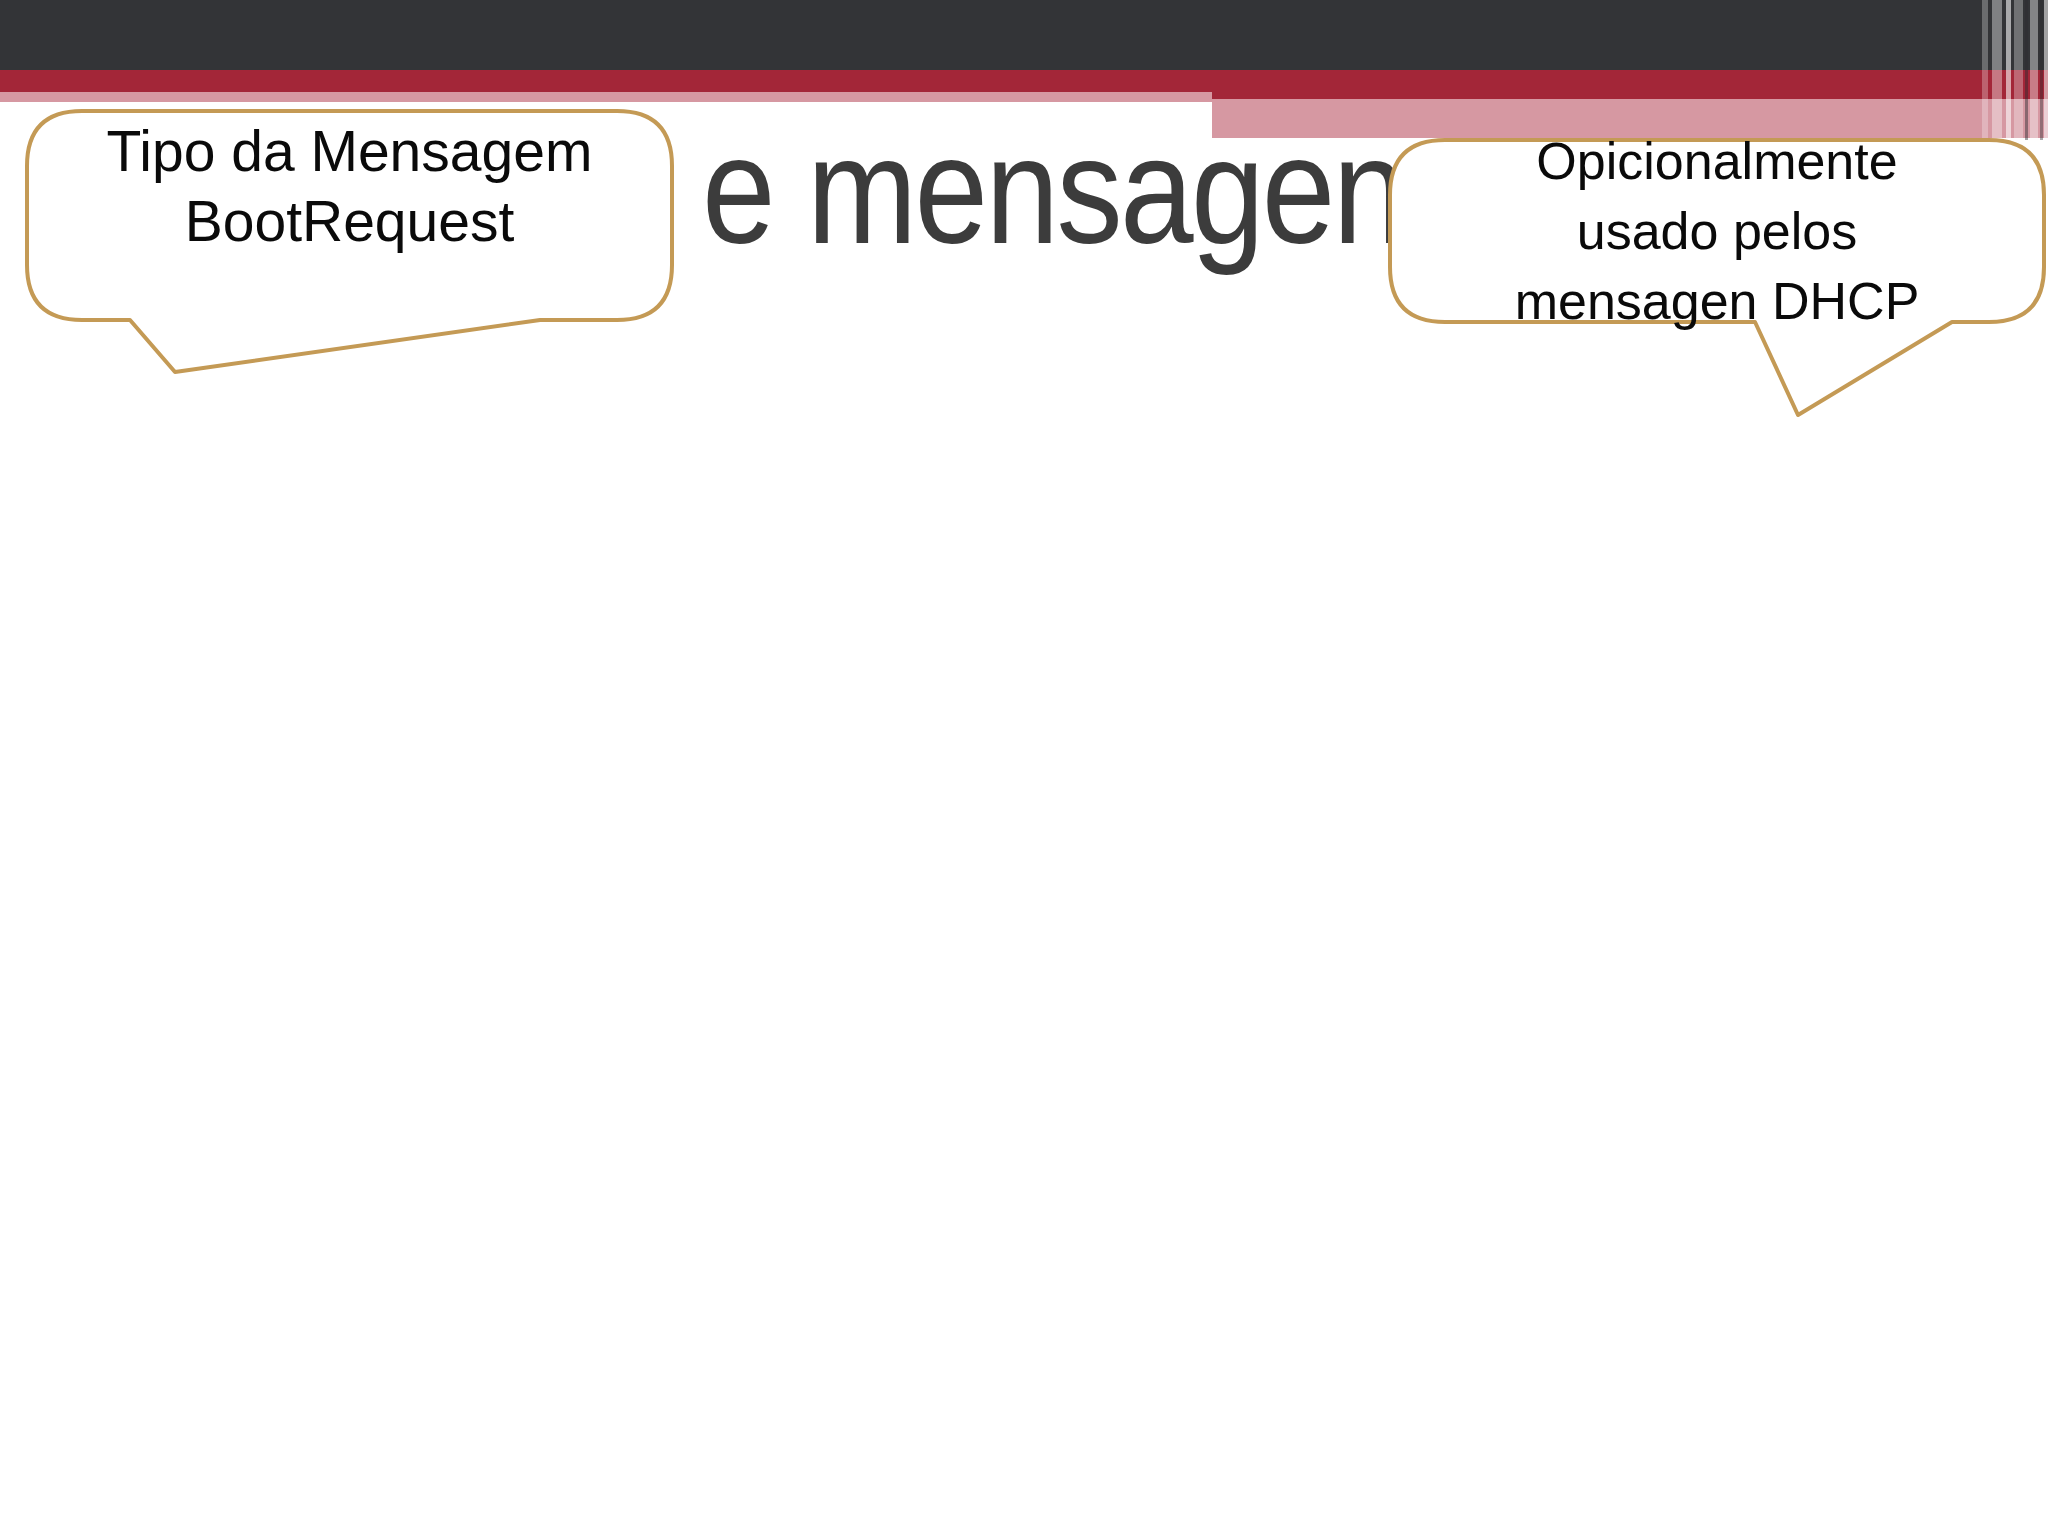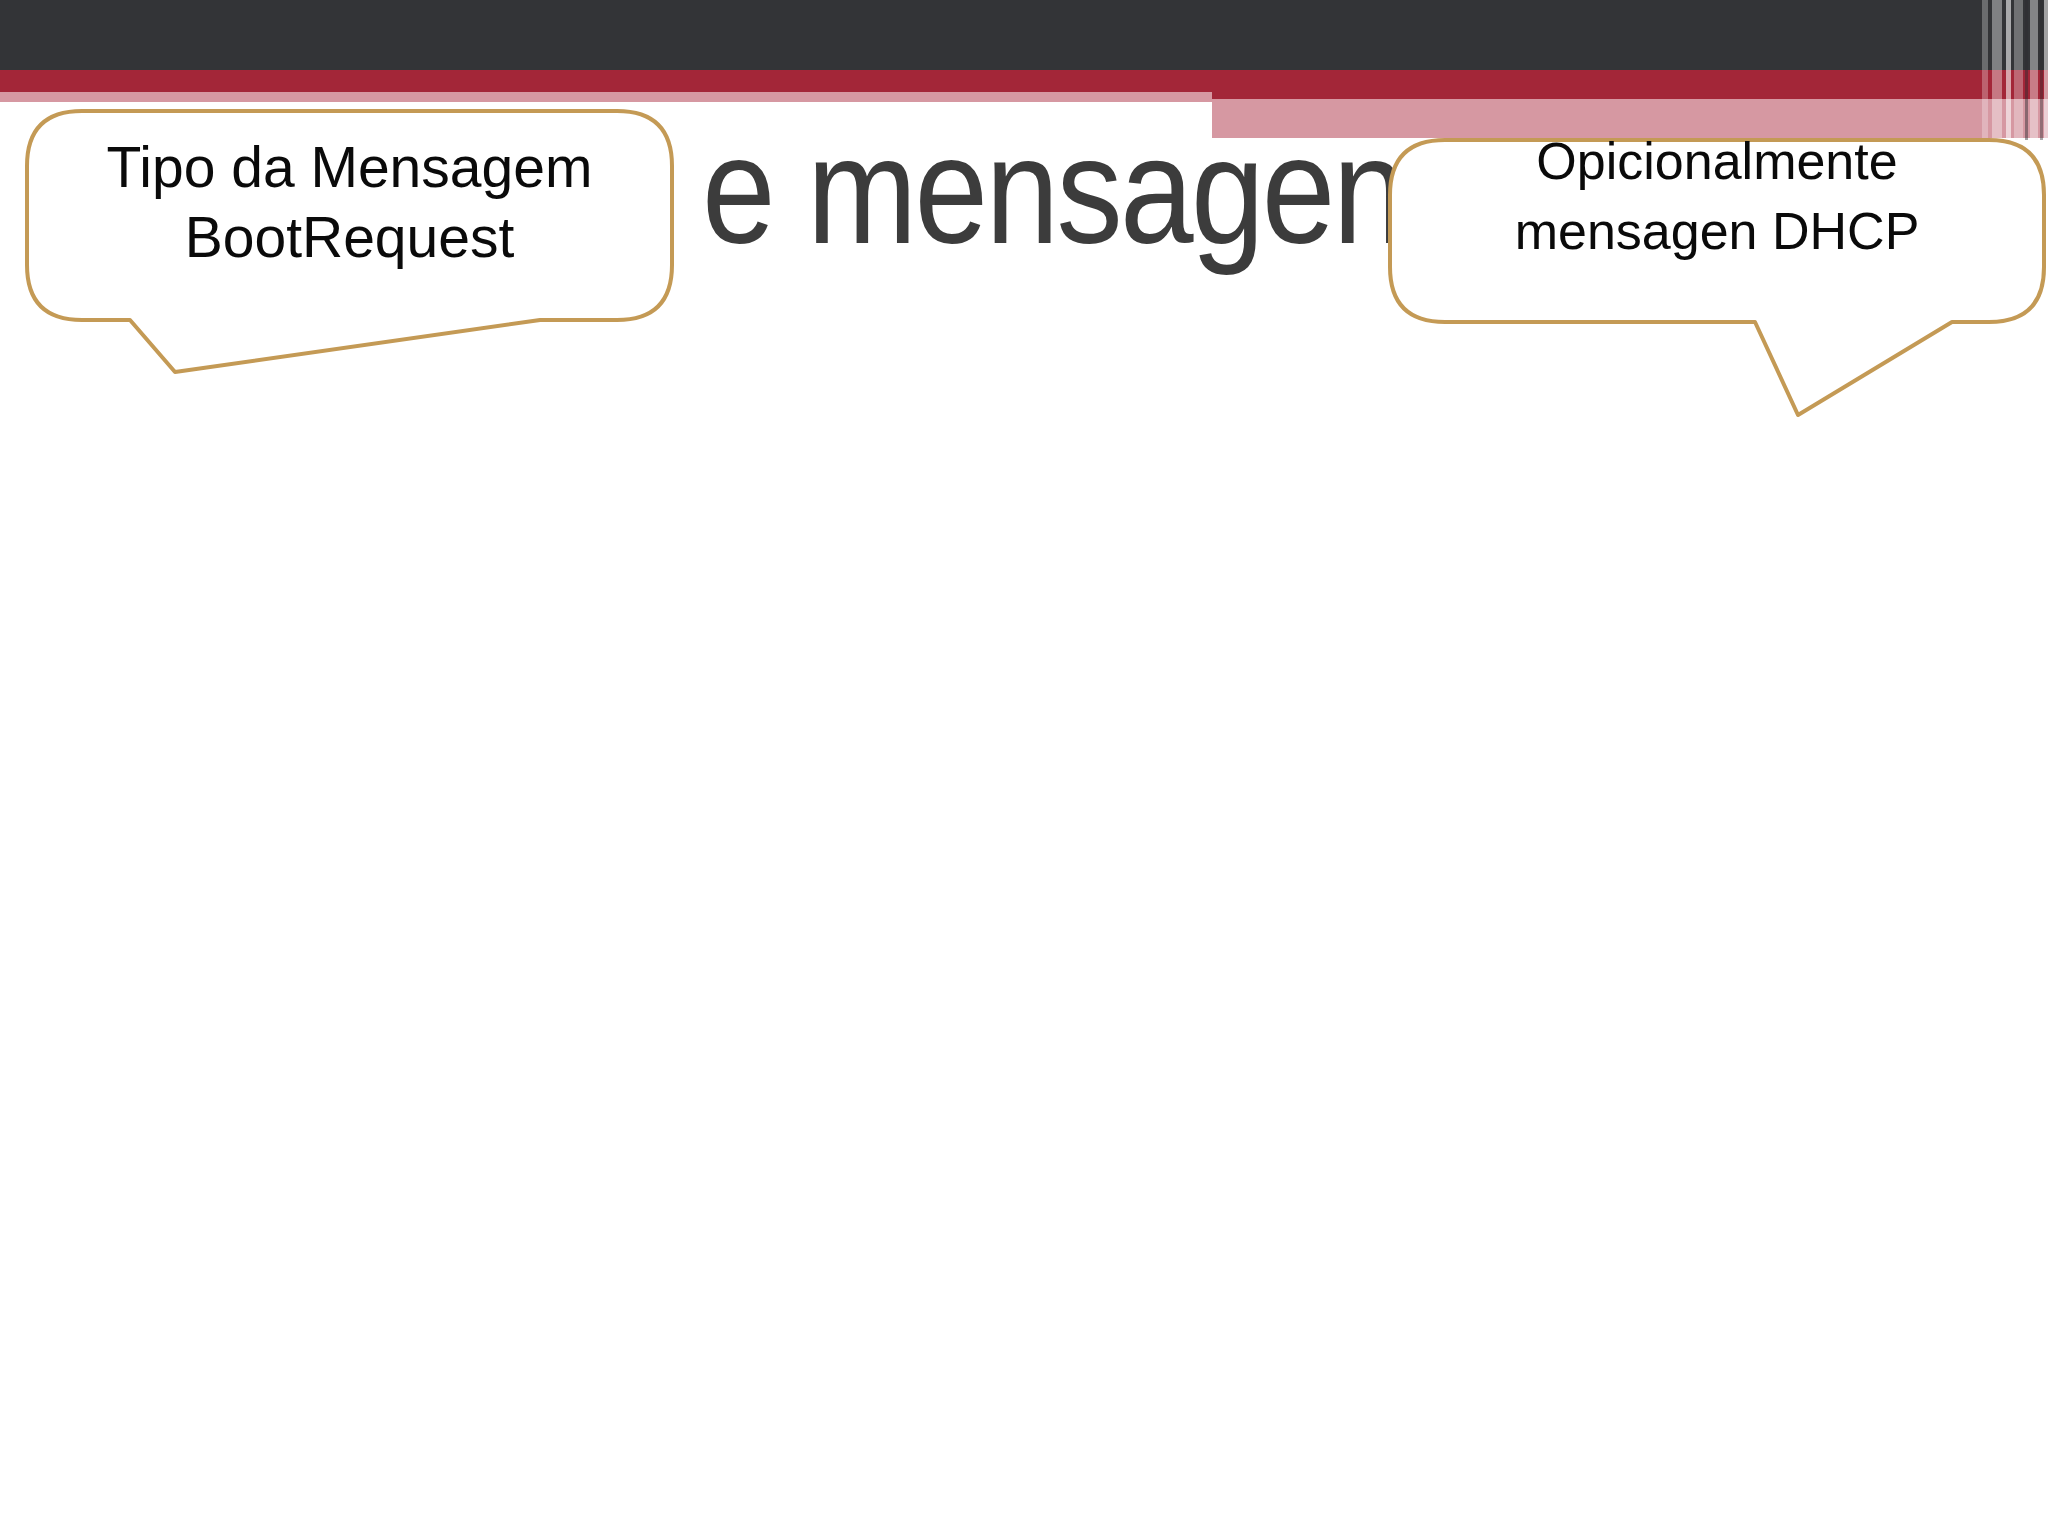--- a/index.html
+++ b/index.html
@@ -52,21 +52,21 @@
   .shapes{position:absolute;left:0;top:0;width:2048px;height:1536px;z-index:3;}
   .bubble-path{fill:#FFFFFF;stroke:var(--callout-border);stroke-width:4px;stroke-linejoin:round;}
   
   .callout-text{
     position:absolute;z-index:4;
     text-align:center;
     color:var(--callout-text);
   }
   .callout-text .line{display:block;}
   .callout-left-text{
-    left:27px;top:132px;width:645px;
+    left:27px;top:116px;width:645px;
     font-size:57px;line-height:70px;
   }
   .callout-right-text{
     left:1390px;top:126px;width:654px;
     font-size:52px;line-height:70px;
   }
 </style>
 </head>
 <body>
 
@@ -122,16 +122,17 @@
          Z"></path>
   </svg>
 
   <div class="callout-text callout-left-text">
     <span class="line">Tipo da Mensagem</span>
     <span class="line">BootRequest</span>
   </div>
 
   <div class="callout-text callout-right-text">
     <span class="line">Opicionalmente</span>
+    <span class="line">usado pelos</span>
     <span class="line">mensagen DHCP</span>
   </div>
 
 </div>
 
 </body></html>

